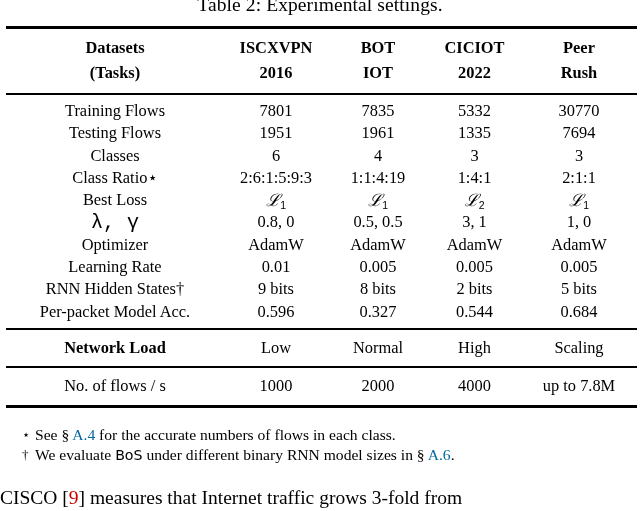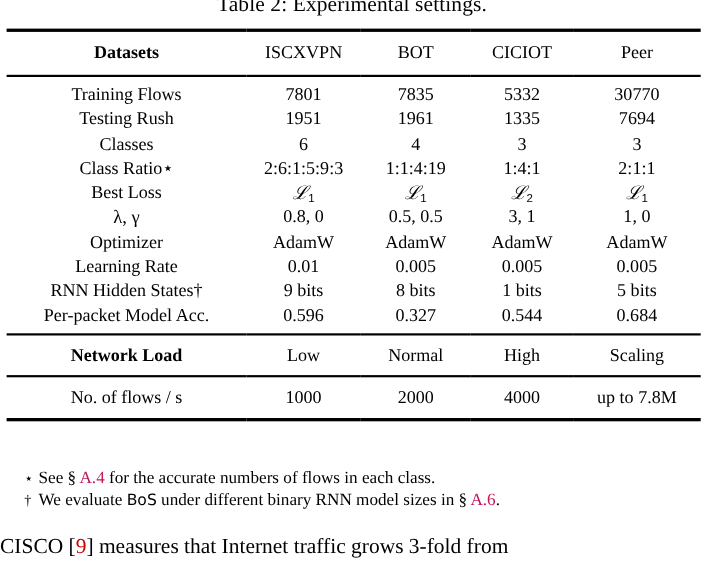--- a/index.html
+++ b/index.html
@@ -76,21 +76,21 @@
     border-bottom: 2px solid #000;
     height: 0;
     font-size: 0;
     line-height: 0;
   }
   .sp-above td { height: 7px; font-size: 0; line-height: 0; }
   .sp-below td { height: 7px; font-size: 0; line-height: 0; }
   .sp-sm td    { height: 5px; font-size: 0; line-height: 0; }
 
   tr.hdr td { height: 25px; font-weight: bold; }
-  tr.hdr td.val { font-weight: normal; }
+  tr.hdr td.val { font-weight: bold; }
 
   tr.body-row td { height: 22.3px; }
   tr.sec-row td { height: 26px; }
   tr.sec-row td.rowlabel { font-weight: bold; }
   tr.flows-row td { height: 27px; }
 
   .rowlabel { }
 
   .mathscript {
     font-family: Liberation Sans, sans-serif;
@@ -98,42 +98,42 @@
     font-size: 17px;
   }
   .mathscript sub {
     font-size: 10.5px;
     font-style: normal;
     vertical-align: baseline;
     position: relative;
     bottom: -3px;
   }
   .greek {
-    font-family: Liberation Serif, serif;
-    font-size: 17px;
+    font-family: Liberation Mono, monospace;
+    font-size: 20px;
   }
 
   
   .footnotes {
     position: absolute;
     left: 22px;
     top: 425px;
     width: 610px;
     font-size: 15.6px;
     line-height: 20.4px;
   }
   .footnote { white-space: nowrap; }
   .fn-mark {
     display: inline-block;
     width: 13px;
     font-size: 13px;
     vertical-align: top;
   }
   .fn-mark.dagger { font-size: 13px; }
-  .link-green { color: #be185d; }
+  .link-green { color: #0369a1; }
   .link-red { color: #CC0000; }
   .sansword {
     font-family: "DejaVu Sans", "Liberation Sans", sans-serif;
     font-size: 14.2px;
   }
 
   
   .bodytext {
     position: absolute;
     left: 0;
@@ -170,40 +170,47 @@
           </tr>
 
         <tr class="hdr">
           <td class="rowlabel">Datasets</td>
           <td class="val">ISCXVPN</td>
           <td class="val">BOT</td>
           <td class="val">CICIOT</td>
           <td class="val">Peer</td>
         </tr>
 
+        <tr class="hdr">
+          <td class="rowlabel">(Tasks)</td>
+          <td class="val">2016</td>
+          <td class="val">IOT</td>
+          <td class="val">2022</td>
+          <td class="val">Rush</td>
+        </tr>
 
         <tr class="sp-below">
             <td colspan="5"></td>
           </tr>
         <tr class="rule-thin">
             <td colspan="5"></td>
           </tr>
         <tr class="sp-sm">
             <td colspan="5"></td>
           </tr>
 
         <tr class="body-row">
           <td class="rowlabel">Training Flows</td>
           <td>7801</td>
           <td>7835</td>
           <td>5332</td>
           <td>30770</td>
         </tr>
         <tr class="body-row">
-          <td class="rowlabel">Testing Rush</td>
+          <td class="rowlabel">Testing Flows</td>
           <td>1951</td>
           <td>1961</td>
           <td>1335</td>
           <td>7694</td>
         </tr>
         <tr class="body-row">
           <td class="rowlabel">Classes</td>
           <td>6</td>
           <td>4</td>
           <td>3</td>
@@ -241,21 +248,21 @@
           <td class="rowlabel">Learning Rate</td>
           <td>0.01</td>
           <td>0.005</td>
           <td>0.005</td>
           <td>0.005</td>
         </tr>
         <tr class="body-row">
           <td class="rowlabel">RNN Hidden States†</td>
           <td>9 bits</td>
           <td>8 bits</td>
-          <td>1 bits</td>
+          <td>2 bits</td>
           <td>5 bits</td>
         </tr>
         <tr class="body-row">
           <td class="rowlabel">Per-packet Model Acc.</td>
           <td>0.596</td>
           <td>0.327</td>
           <td>0.544</td>
           <td>0.684</td>
         </tr>
 

